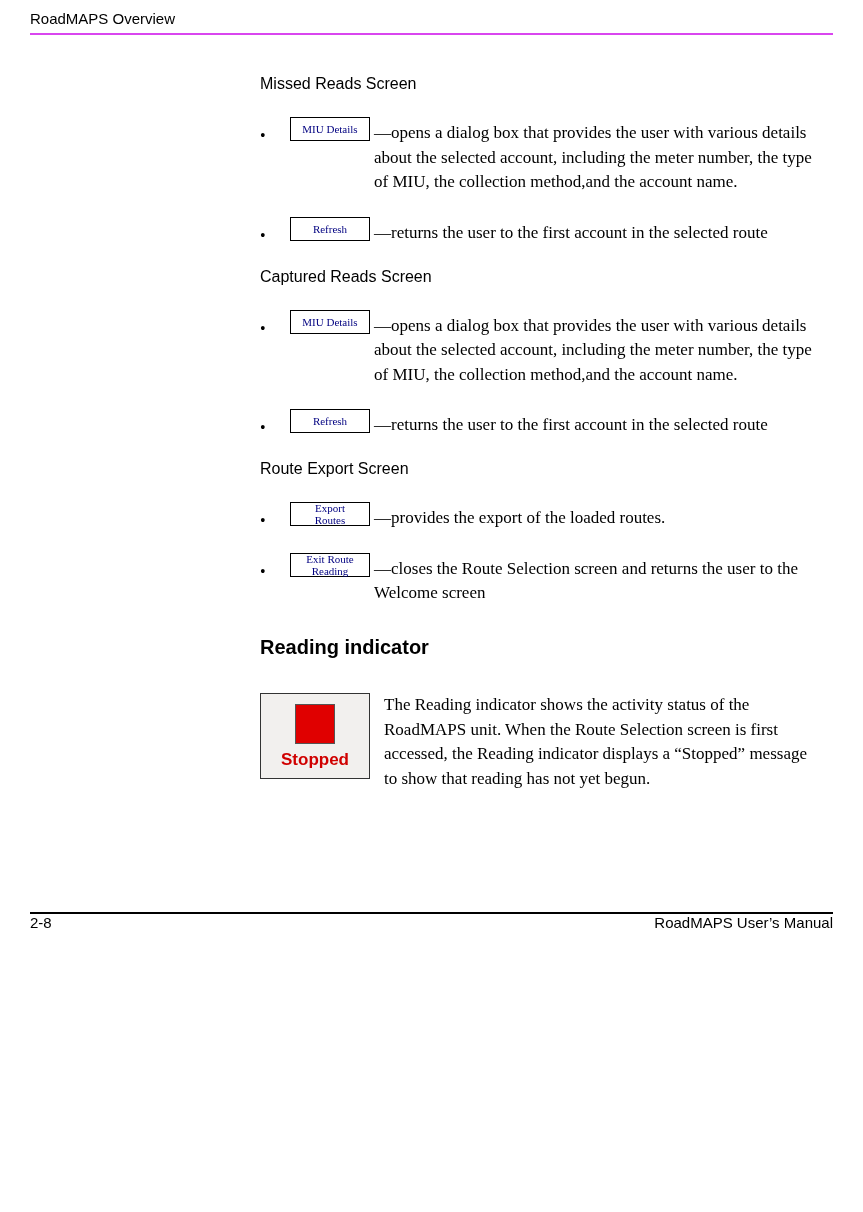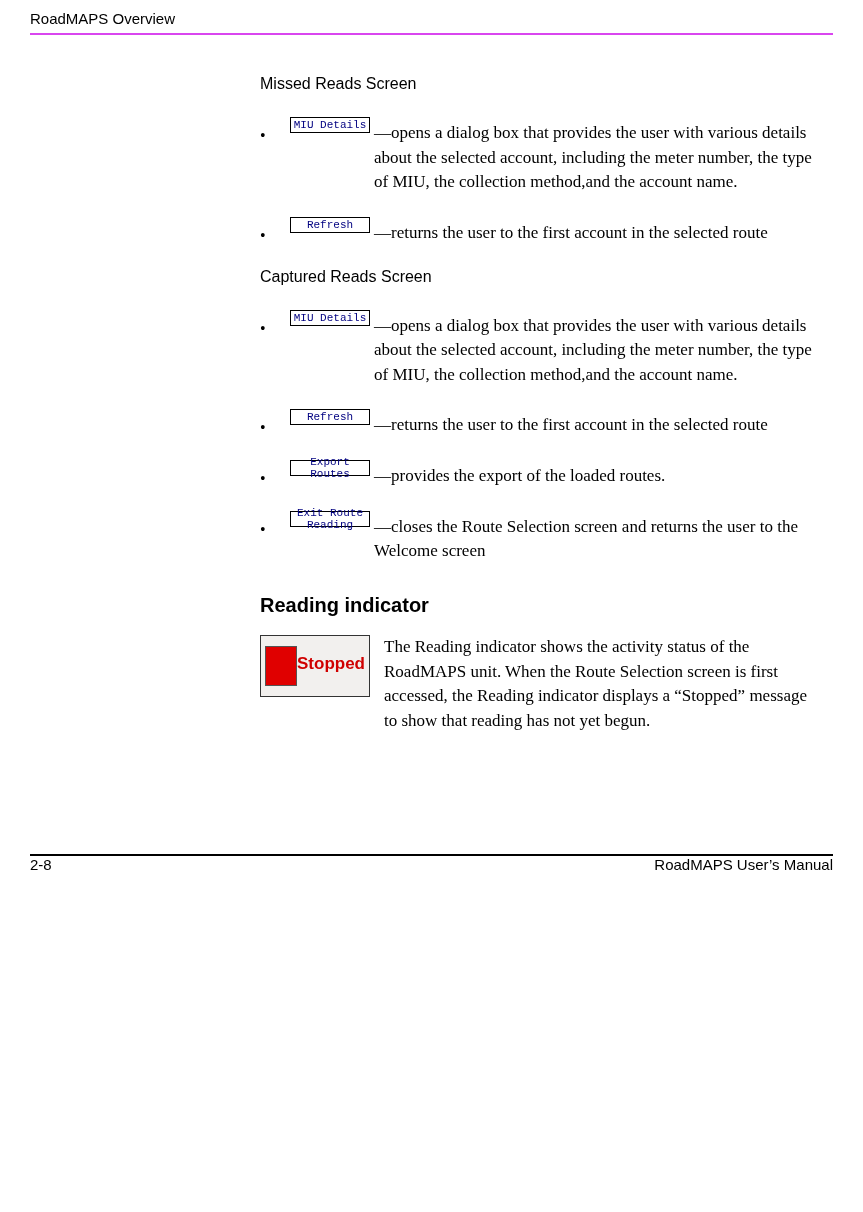--- a/index.html
+++ b/index.html
@@ -43,55 +43,56 @@
     font-size: 16px;
     padding-top: 10px;
   }
   .btn-box {
     border: 1px solid #000;
     padding: 0;
     flex: 0 0 auto;
     display: inline-flex;
     align-items: center;
     justify-content: center;
-    font-family: Liberation Mono, monospace;
+    font-family: Liberation Serif, serif;
     font-size: 11px;
     color: #000080;
     text-align: center;
     background: #fff;
     margin-right: 4px;
-    height: 16px;
+    height: 24px;
     width: 80px;
     line-height: 1.1;
   }
   .desc {
     font-family: Georgia, 'Times New Roman', serif;
     font-size: 17px;
     line-height: 1.45;
     padding-top: 4px;
     flex: 1;
   }
   .sub-heading {
     font-family: Arial, Helvetica, sans-serif;
     font-size: 20px;
     font-weight: bold;
     margin-top: 30px;
-    margin-bottom: 18px;
+    margin-bottom: 34px;
   }
   .indicator-row {
     display: flex;
     align-items: flex-start;
   }
   .indicator-figure {
     border: 1px solid #333;
     width: 110px;
     flex: 0 0 110px;
     margin-right: 14px;
     padding: 4px;
     display: flex;
+    flex-direction: column;
     align-items: center;
     background: #f2f0ee;
   }
   .indicator-figure .red-sq {
     width: 40px;
     height: 40px;
     background: #e00000;
     margin: 6px 0 6px 0;
     border: 1px solid #555;
   }
@@ -157,20 +158,21 @@
     </div>
 
     <div class="bullet-row">
       <div class="bullet-dot">•</div>
       <div class="btn-box">Refresh</div>
       <div class="desc">
         <span>—</span><span>returns the user to the first account in the selected route</span>
       </div>
     </div>
 
+    <div class="section-title">Route Export Screen</div>
 
     <div class="bullet-row">
       <div class="bullet-dot">•</div>
       <div class="btn-box" style="white-space:pre-line;">Export
 Routes</div>
       <div class="desc">
         <span>—</span><span>provides the export of the loaded routes.</span>
       </div>
     </div>
 

